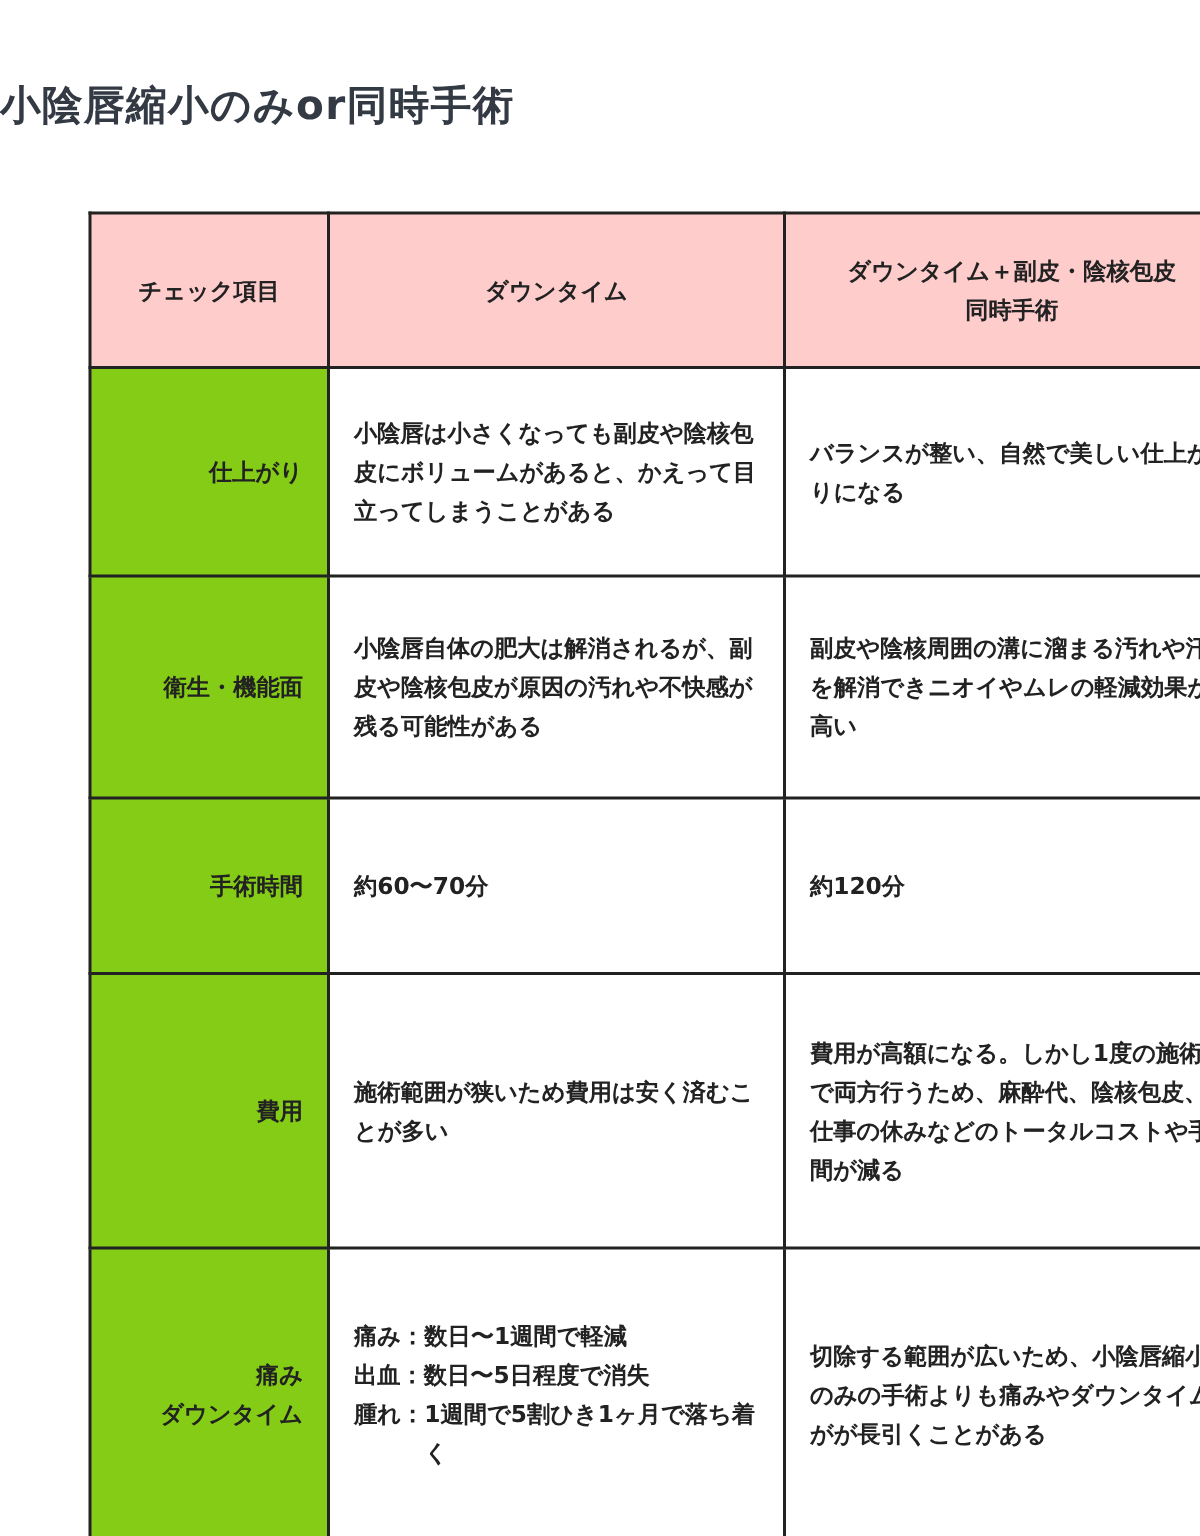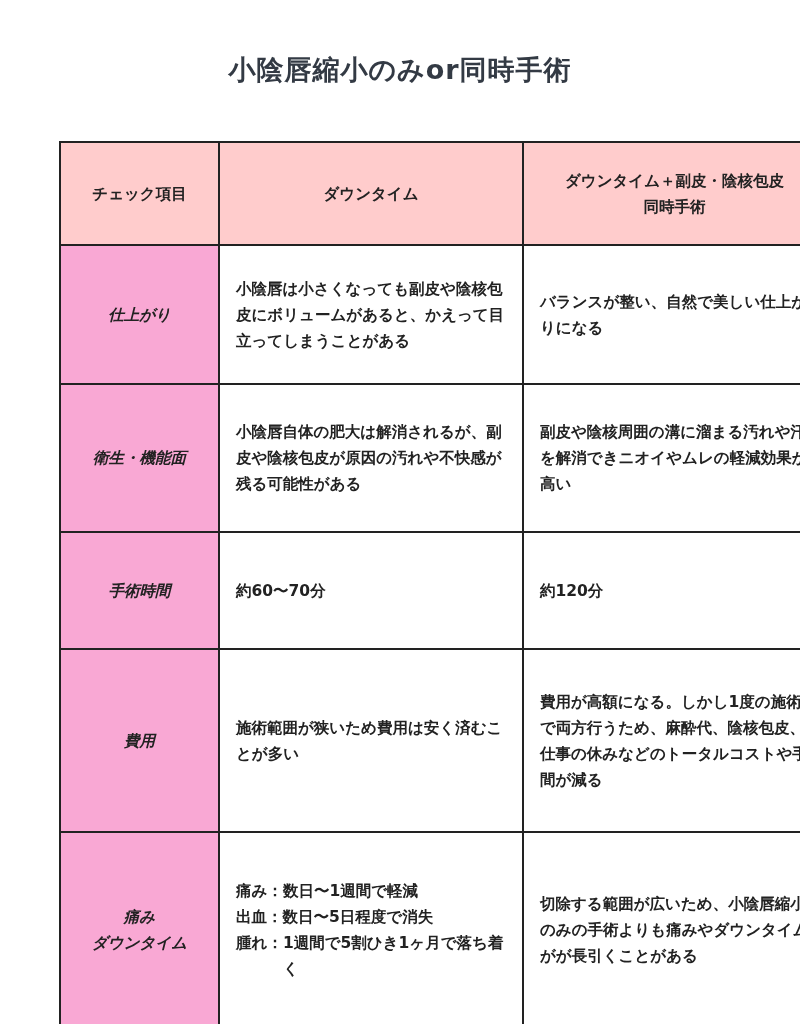--- a/index.html
+++ b/index.html
@@ -1,24 +1,24 @@
 <!DOCTYPE html>
 <html><head>
 <meta charset="utf-8">
 <style>
   html, body { margin:0; padding:0; background:#ffffff; }
   body { width:800px; height:1024px; position:relative; overflow:hidden;
          font-family:"DejaVu Sans", "Liberation Sans", sans-serif; color:#222; }
-  .title { position:absolute; top:52px; left:0; width:800px; text-align:center;
+  .title { position:absolute; top:52px; left:0; width:800px; 
            font-size:27px; font-weight:bold; color:#333a44; letter-spacing:1px; }
   .tbl { position:absolute; left:17px; top:141px; width:766px;
          border-collapse:collapse; table-layout:fixed;margin-left:42px; }
   .tbl td { border:2px solid #222; padding:0 16px; font-size:15.5px; font-weight:bold;
             line-height:26px; vertical-align:middle; color:#222; }
-  .tbl td.label { background:#f9a8d4; text-align:center;font-style:italic; }
+  .tbl td.label { background:#84cc16; text-align:right; }
   .tbl tr.head td { background:#ffcccc; text-align:center; }
   .tbl td.center { text-align:left; }
   .pain-line { display:flex; }
   .pain-key { white-space:nowrap; }
   .pain-val { flex:1; }
 </style>
 </head>
 <body>
 
 <div class="title">小陰唇縮小のみor同時手術</div>

